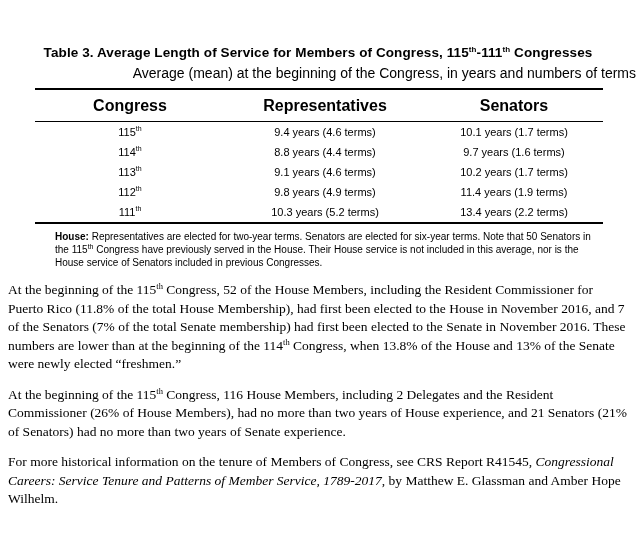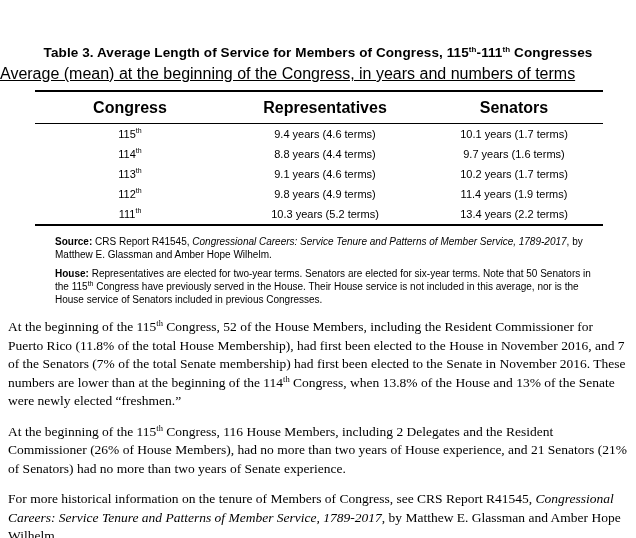--- a/index.html
+++ b/index.html
@@ -23,23 +23,22 @@
     font-size: 13.5px;
     font-weight: bold;
     letter-spacing: 0.1px;
   }
   .tbl-title sup {
     font-size: 8px;
     line-height: 0;
   }
   .tbl-subtitle {
     margin-top: 5px;
-    text-align: left;
-    font-size: 16px;
-    text-decoration: underline;
+    text-align: right;
+    font-size: 14px;
   }
   table.data-table {
     margin: 7px 0 0 35px;
     width: 568px;
     border-collapse: collapse;
     border-top: 2px solid #000;
     border-bottom: 2px solid #000;
     table-layout: fixed;
   }
   table.data-table col.c1 { width: 190px; }
@@ -131,20 +130,19 @@
         <td>11.4 years (1.9 terms)</td>
       </tr>
       <tr>
         <td><span>111</span><sup>th</sup></td>
         <td>10.3 years (5.2 terms)</td>
         <td>13.4 years (2.2 terms)</td>
       </tr>
     </tbody>
   </table>
 
-  <div class="src-notes source"><span class="b">Source: </span><span>CRS Report R41545, </span><span class="i">Congressional Careers: Service Tenure and Patterns of Member Service, 1789-2017</span><span>, by Matthew E. Glassman and Amber Hope Wilhelm.</span></div>
   <div class="src-notes notes"><span class="b">House: </span><span>Representatives are elected for two-year terms. Senators are elected for six-year terms. Note that 50 Senators in the 115</span><sup>th</sup><span> Congress have previously served in the House. Their House service is not included in this average, nor is the House service of Senators included in previous Congresses.</span></div>
 
   <p class="body-para"><span>At the beginning of the 115</span><sup>th</sup><span> Congress, 52 of the House Members, including the Resident Commissioner for Puerto Rico (11.8% of the total House Membership), had first been elected to the House in November 2016, and 7 of the Senators (7% of the total Senate membership) had first been elected to the Senate in November 2016. These numbers are lower than at the beginning of the 114</span><sup>th</sup><span> Congress, when 13.8% of the House and 13% of the Senate were newly elected “freshmen.”</span></p>
   <p class="body-para"><span>At the beginning of the 115</span><sup>th</sup><span> Congress, 116 House Members, including 2 Delegates and the Resident Commissioner (26% of House Members), had no more than two years of House experience, and 21 Senators (21% of Senators) had no more than two years of Senate experience.</span></p>
   <p class="body-para"><span>For more historical information on the tenure of Members of Congress, see CRS Report R41545, </span><span class="i">Congressional Careers: Service Tenure and Patterns of Member Service, 1789-2017</span><span>, by Matthew E. Glassman and Amber Hope Wilhelm.</span></p>
 
 </div>
 
 </body></html>

